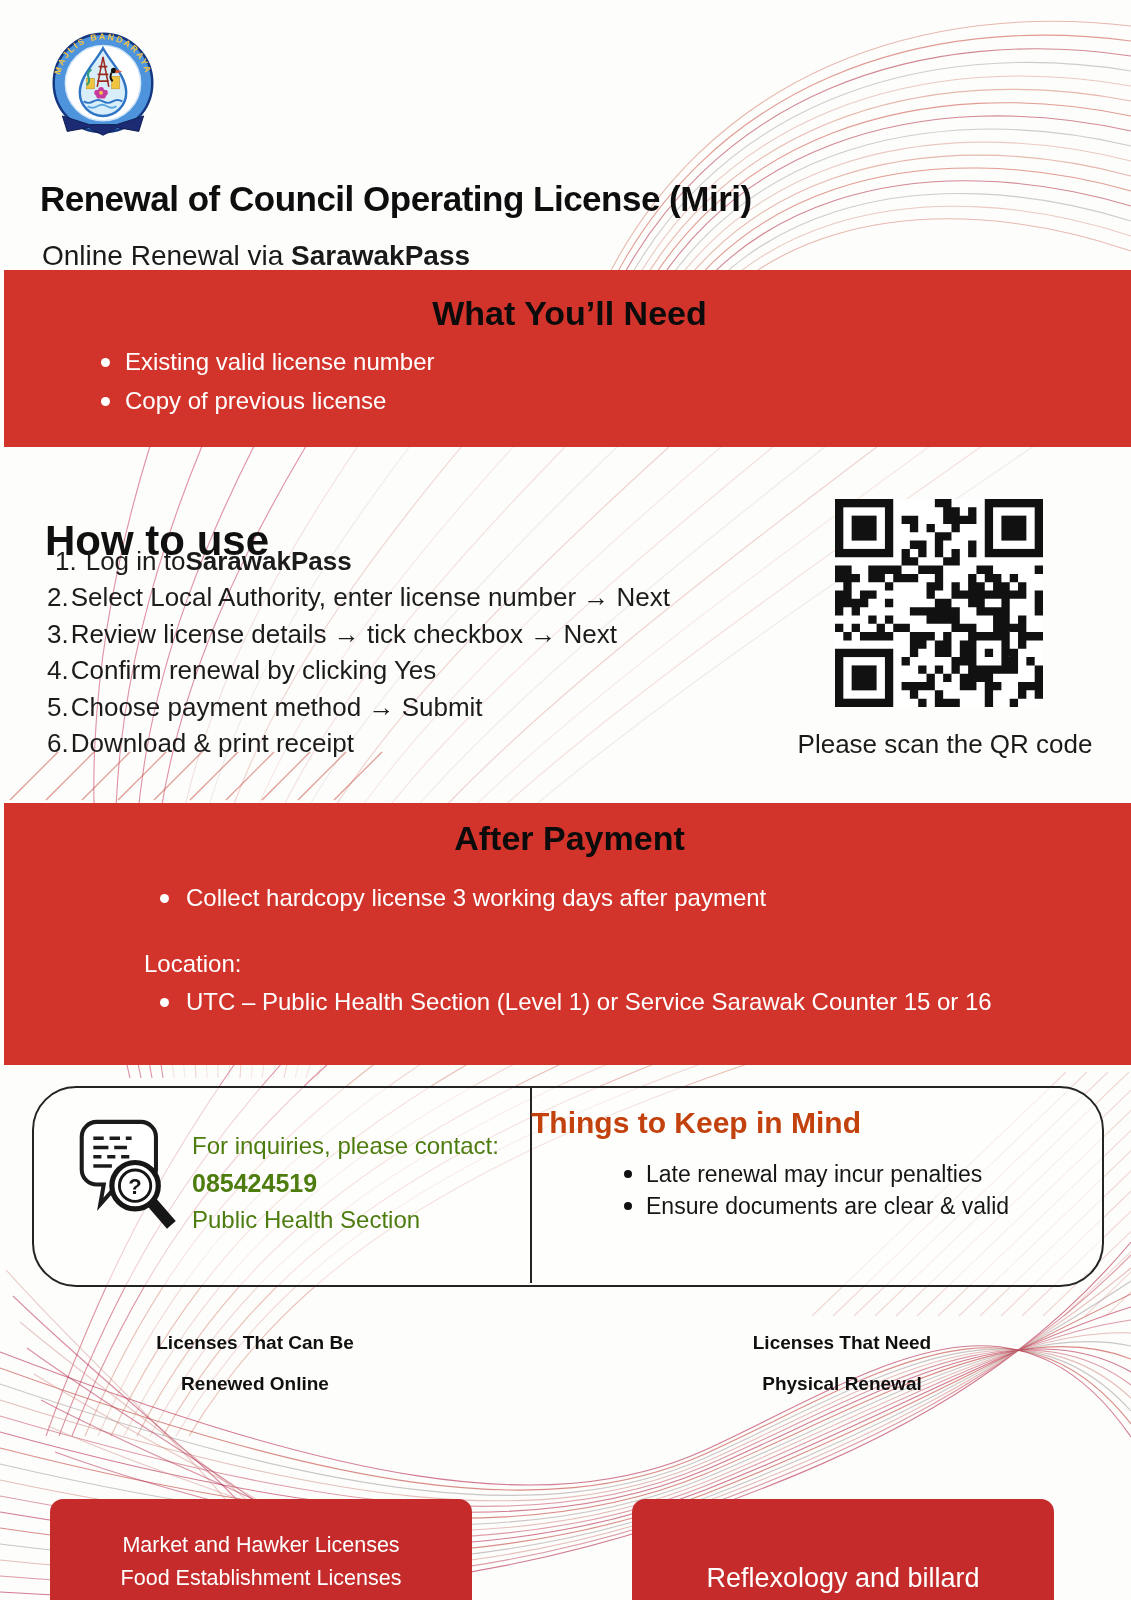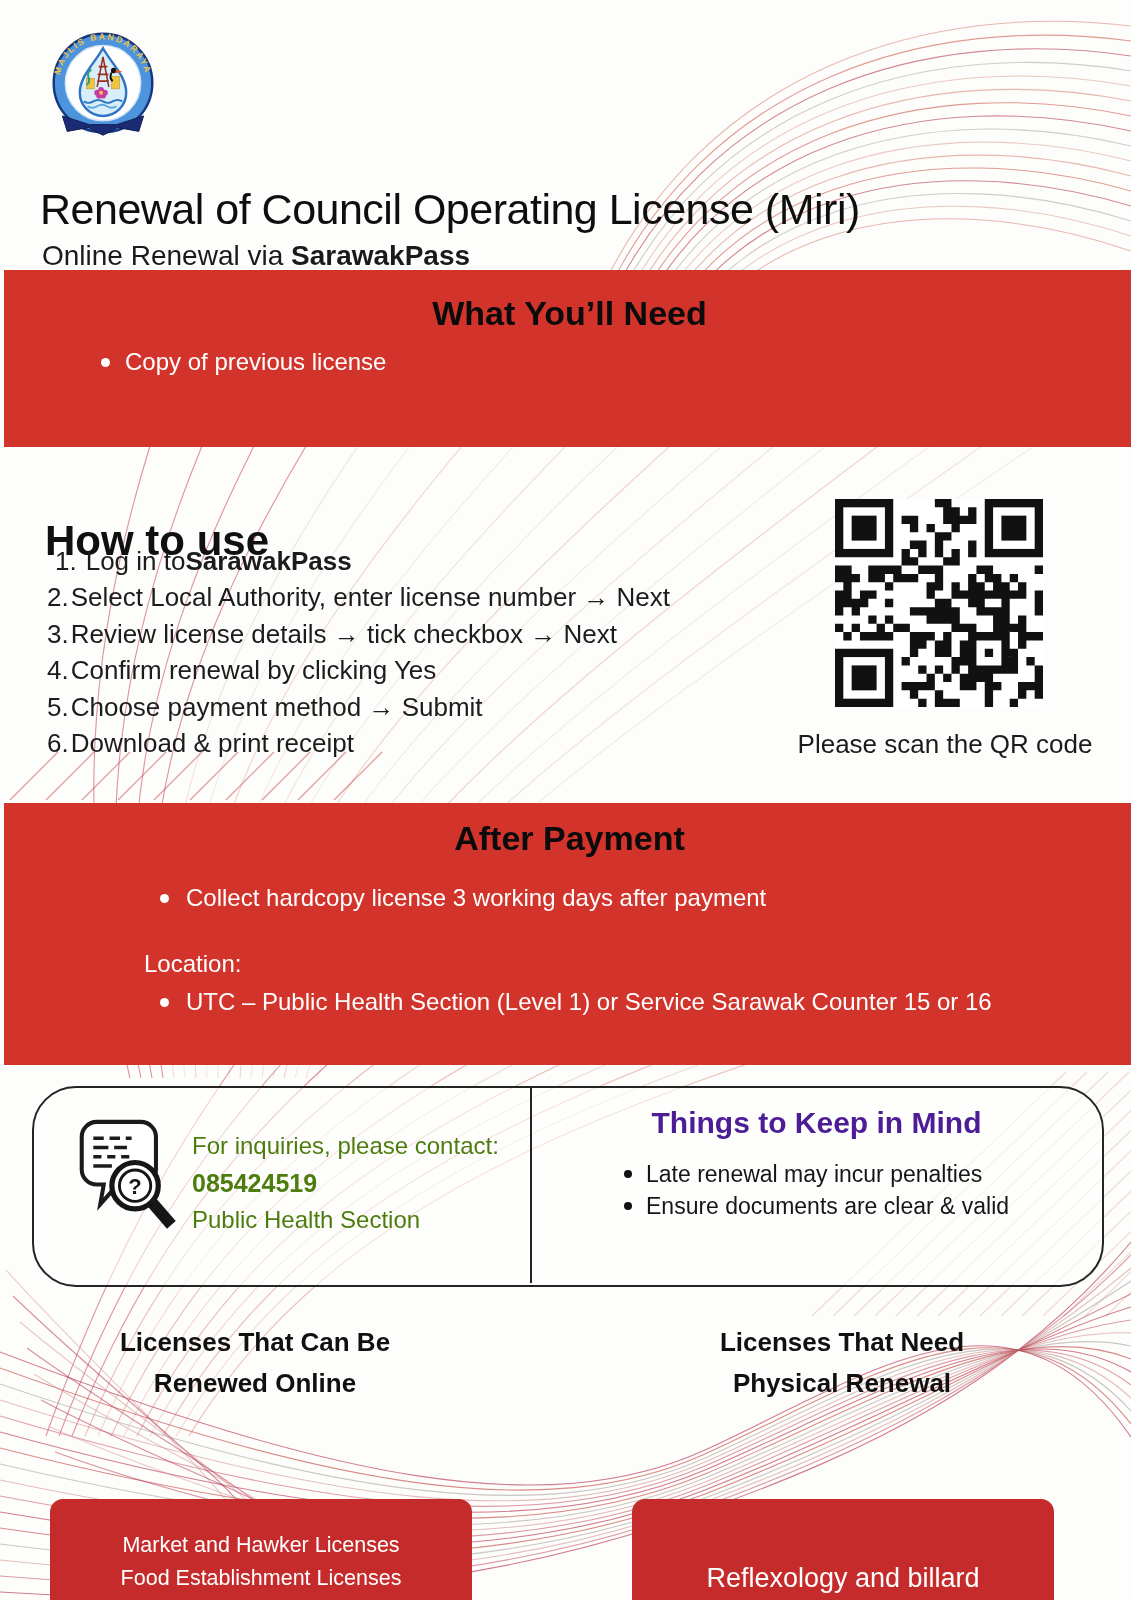--- a/index.html
+++ b/index.html
@@ -11,21 +11,21 @@
   .page{
     position:relative;width:1131px;height:1600px;margin:0 auto;
     background:#FDFDFB;overflow:hidden;
     font-family:"Liberation Sans","DejaVu Sans",sans-serif;color:var(--ink);
   }
   #decor{position:absolute;inset:0;width:1131px;height:1600px;z-index:0;}
   .layer{position:absolute;z-index:1;}
 
   
   .logo{left:45px;top:27px;width:116px;height:116px;}
-  .title{left:40px;top:156px;font-size:43px;font-weight:400;letter-spacing:-0.5px;color:#0e0e0e;white-space:nowrap;}
+  .title{left:40px;top:156px;font-size:35px;font-weight:700;letter-spacing:-0.5px;color:#0e0e0e;white-space:nowrap;}
   .subtitle{left:42px;top:212px;font-size:28px;color:#1a1a1a;white-space:nowrap;}
   .subtitle b{font-weight:700;}
 
   
   .band{left:4px;width:1131px;background:var(--red);}
   .band1{top:270px;height:177px;}
   .band2{top:803px;height:262px;}
   .band-title{position:absolute;left:0;width:100%;text-align:center;font-size:34px;font-weight:800;color:#0b0b0b;}
   .band1 .band-title{top:24px;}
   .band2 .band-title{top:16px;}
@@ -54,27 +54,27 @@
   .qr-wrap svg{width:208px;height:208px;display:block;}
   .qr-caption{left:763px;top:729px;width:364px;text-align:center;font-size:26px;color:#1b1b1b;white-space:nowrap;}
 
   
   .cbox{left:32px;top:1086px;width:1068px;height:197px;border:2px solid #242424;border-radius:44px;background:rgba(255,255,255,0.55);}
   .cdivider{left:530px;top:1086px;width:2px;height:197px;background:#242424;}
   .c-icon{left:62px;top:1110px;width:116px;height:134px;}
   .c-text{left:192px;top:1132px;font-size:24px;color:#4d7c0f;}
   .c-phone{font-size:25px;font-weight:700;margin-top:9px;}
   .c-line3{margin-top:8px;}
-  .things-title{left:531px;top:1106px;width:571px;text-align:center;font-size:30px;font-weight:800;color:#4c1d95;}
+  .things-title{left:531px;top:1106px;width:571px;text-align:left;font-size:30px;font-weight:800;color:#c2410c;}
   .things-list{left:624px;top:1158px;display:flex;flex-direction:column;}
   .things-list .t-row{height:32px;display:flex;align-items:center;gap:14px;font-size:23px;color:#161616;white-space:nowrap;}
   .t-dot{width:8px;height:8px;border-radius:50%;background:#111;flex:0 0 auto;}
 
   
-  .b-head{width:400px;text-align:center;font-size:26px;font-weight:800;line-height:41px;color:#101010;top:1322px;}
+  .b-head{width:400px;text-align:center;font-size:19px;font-weight:800;line-height:41px;color:#101010;top:1322px;}
   .b-head-left{left:55px;}
   .b-head-right{left:642px;}
   .rbox{top:1499px;width:422px;height:158px;border-radius:13px;background:var(--boxred);
         display:flex;flex-direction:column;align-items:center;justify-content:center;gap:8px;color:#fff;}
   .rbox-left{left:50px;font-size:21.5px;}
   .rbox-right{left:632px;font-size:27px;}
   .rbox div{white-space:nowrap;}
 </style>
 </head>
 <body>
@@ -224,20 +224,24 @@
   </svg>
 
   <h1 class="layer title">Renewal of Council Operating License (Miri)</h1>
   <p class="layer subtitle"><span>Online Renewal via </span><b>SarawakPass</b></p>
 
   <section class="layer band band1">
     <div class="band-title">What You’ll Need</div>
     <div class="wn-col wn-col1">
       <div class="b-row">
           <span class="b-dot"></span>
+          <span>Existing valid license number</span>
+        </div>
+      <div class="b-row">
+          <span class="b-dot"></span>
           <span>Copy of previous license</span>
         </div>
     </div>
   </section>
 
   <h2 class="layer howto-h">How to use</h2>
   <div class="layer steps">
     <div class="step first">
         <span class="step-num">1.</span>
         <span class="step-text">Log in to </span>

